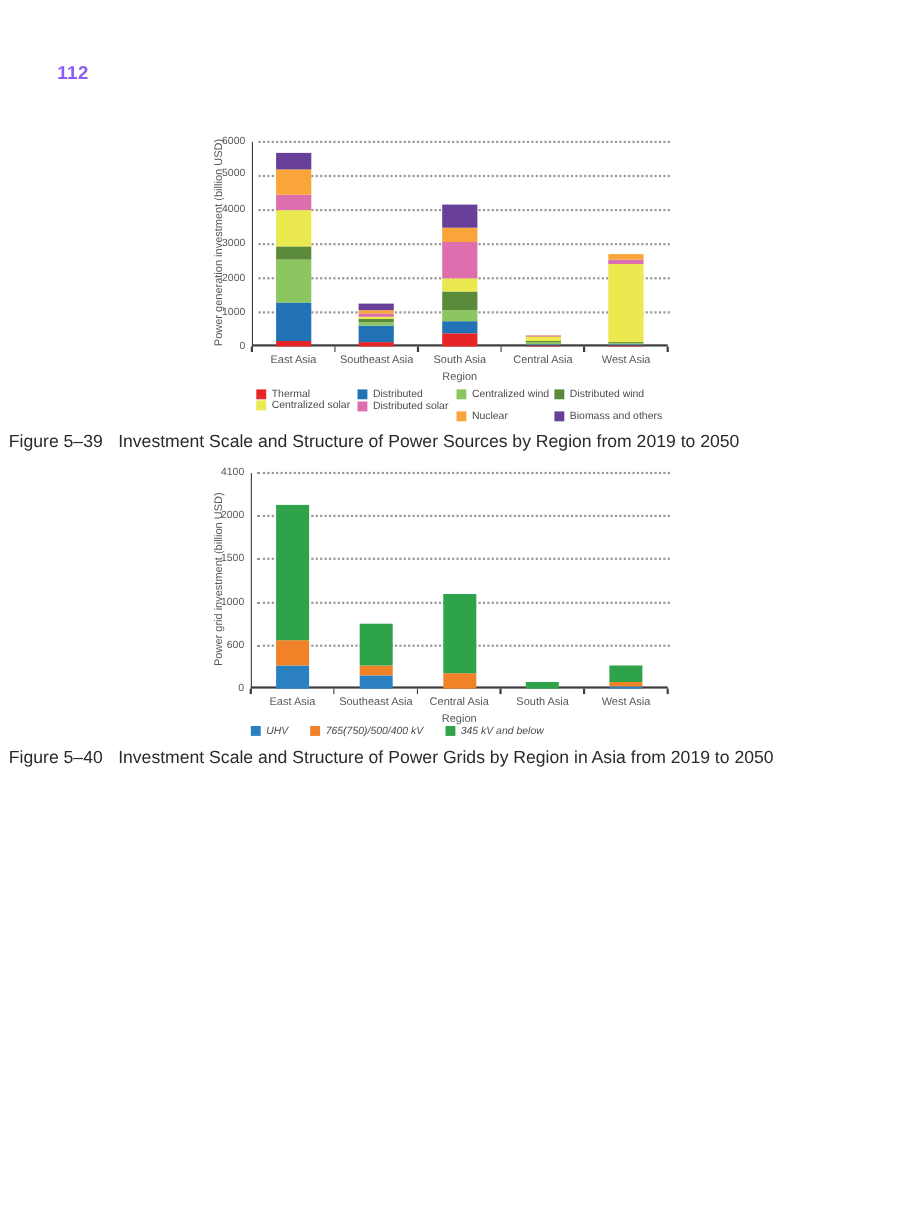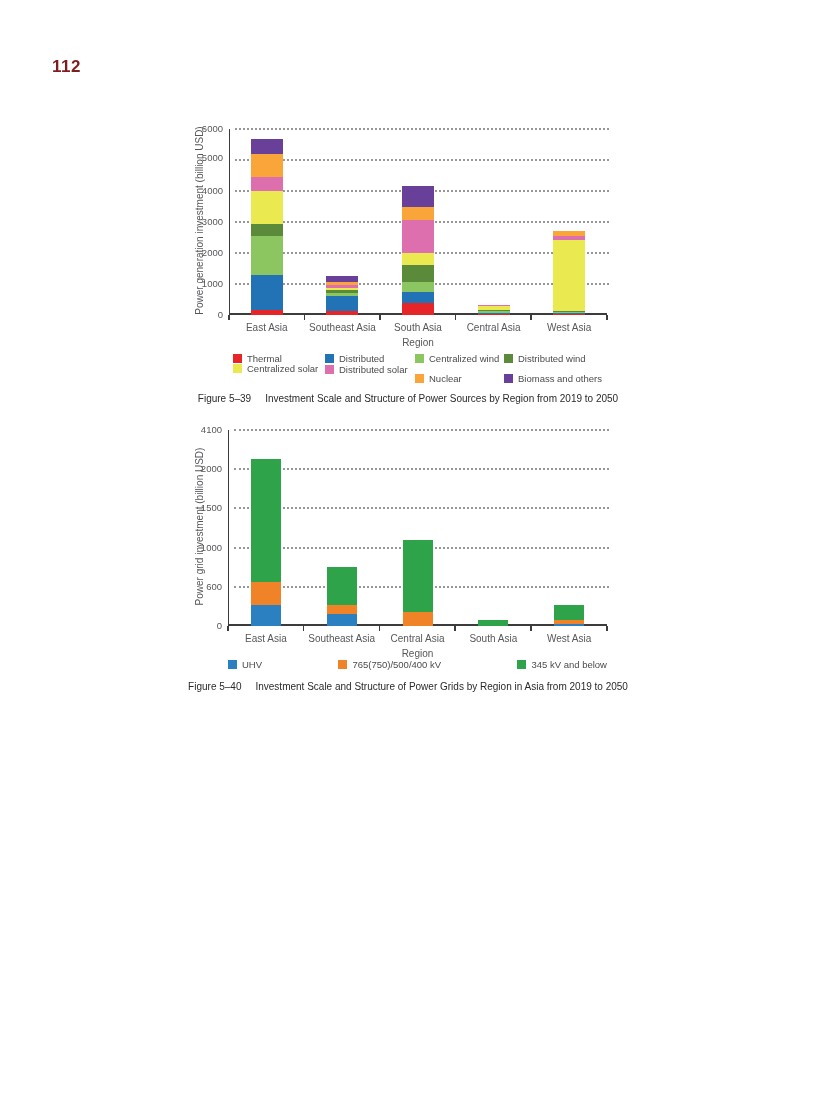--- a/index.html
+++ b/index.html
@@ -6,44 +6,44 @@
   body{
     width:816px;height:1100px;position:relative;background:#ffffff;
     font-family:"Liberation Sans","DejaVu Sans",sans-serif;
     overflow:hidden;
   }
   .page-number{
     position:absolute;left:52px;top:57px;
     font-size:17px;font-weight:bold;letter-spacing:0.5px;
   }
   .caption{
-    position:absolute;left:8px;width:800px;text-align:center;
-    font-size:10px;color:#2a2a2b;
+    position:absolute;left:8px;width:800px;text-align:left;
+    font-size:16px;color:#2a2a2b;
   }
   .caption .cap-title{margin-left:14px;}
   .caption1{top:393px;}
   .caption2{top:681px;}
   .chart-layer{position:absolute;left:0;top:0;width:816px;height:1100px;}
   .plot{position:absolute;border-left:1.5px solid #3c3c3d;border-bottom:2px solid #3c3c3d;box-sizing:border-box;}
   .gridline{position:absolute;height:0;border-top:2px dotted #979797;}
   .ytick-label{position:absolute;width:40px;text-align:right;font-size:9.5px;color:#56575a;line-height:12px;}
   .xtick{position:absolute;width:1.5px;height:5px;background:#3c3c3d;}
   .bar-seg{position:absolute;}
   .cat-label{position:absolute;width:100px;text-align:center;font-size:10px;color:#56575a;}
   .axis-title{position:absolute;font-size:10px;color:#56575a;text-align:center;}
   .ylabel{position:absolute;width:300px;text-align:center;transform:rotate(-90deg);font-size:10px;color:#56575a;}
   .legend-item{position:absolute;display:flex;align-items:center;font-size:9.5px;color:#4a4b4d;white-space:nowrap;}
-  .legend-row-center{position:absolute;display:flex;justify-content:space-between;gap:20px;font-size:9.5px;color:#4a4b4d;}
+  .legend-row-center{position:absolute;display:flex;justify-content:flex-start;gap:20px;font-size:9.5px;color:#4a4b4d;font-style:italic;}
   .legend-row-center .legend-item{position:static;}
   .legend-chip{display:inline-block;width:9px;height:9px;margin-right:5px;flex:0 0 auto;}
 </style>
 </head>
 <body>
 
-<div class="page-number" style="color: #7f1d1d;">112</div>
+<div class="page-number" style="color: #8b5cf6;">112</div>
 
 <div class="chart-layer">
     <div class="ylabel" style="left: 49px; top: 215px;">Power generation investment (billion USD)</div>
     <div class="plot" style="left: 229px; top: 129px; width: 378px; height: 186px;"></div>
     <div class="ytick-label" style="left: 183px; top: 309px;">0</div>
     <div class="gridline" style="left: 235px; top: 283px; width: 374px;"></div>
     <div class="ytick-label" style="left: 183px; top: 278px;">1000</div>
     <div class="gridline" style="left: 235px; top: 252px; width: 374px;"></div>
     <div class="ytick-label" style="left: 183px; top: 247px;">2000</div>
     <div class="gridline" style="left: 235px; top: 221px; width: 374px;"></div>

